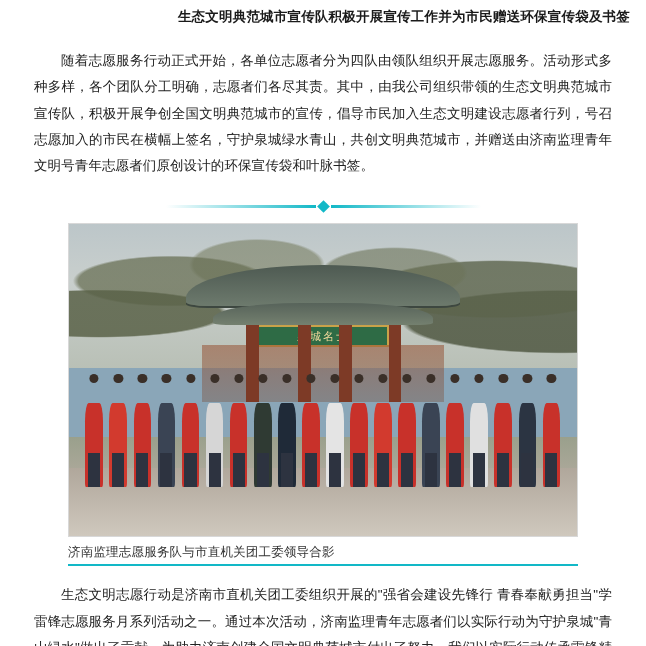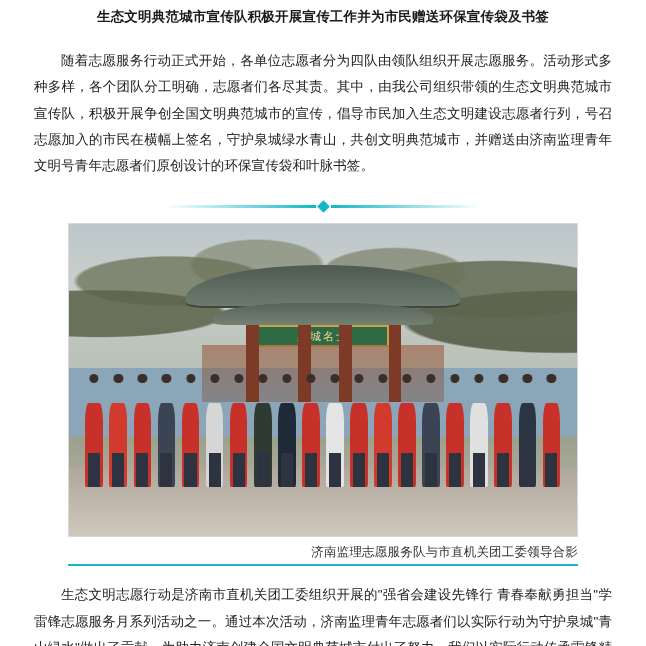--- a/index.html
+++ b/index.html
@@ -15,21 +15,21 @@
     overflow: hidden;
   }
   .page {
     width: 646px;
     height: 646px;
     position: relative;
     box-sizing: border-box;
     padding: 0 16px;
   }
   .doc-title {
-    text-align: center;
+    text-align: right;
     font-size: 13.5px;
     font-weight: bold;
     color: #1a1a1a;
     letter-spacing: 0.2px;
     padding-top: 8px;
     padding-bottom: 5px;
     line-height: 1.4;
   }
   .para {
     font-size: 13.5px;
@@ -181,21 +181,21 @@
   .person .legs {
     position: absolute;
     left: 20%;
     bottom: 0;
     width: 60%;
     height: 30%;
     background: #2d3340;
   }
   
   .photo-caption {
-    text-align: right;
+    text-align: left;
     font-size: 12.5px;
     color: #333333;
     padding: 7px 0 3px 0;
     letter-spacing: 0.2px;
   }
   .cap-rule {
     height: 2px;
     background: #12b8c7;
     width: 510px;
     margin: 0 auto;

